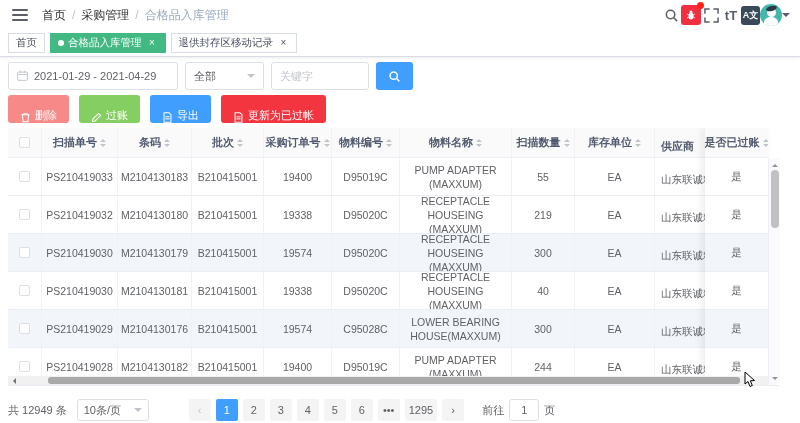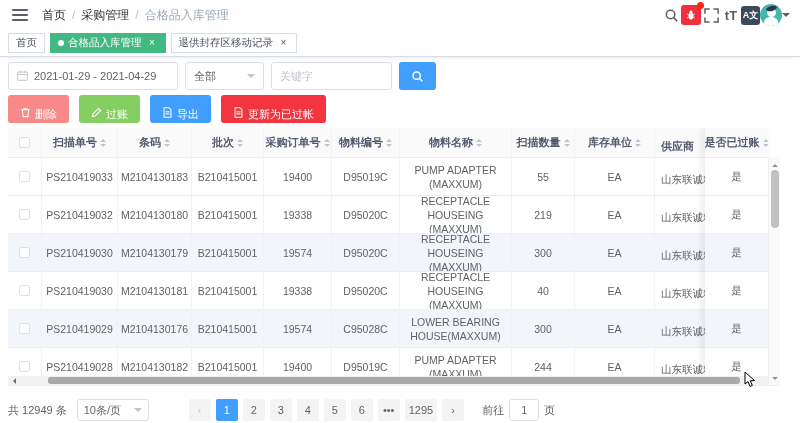--- a/index.html
+++ b/index.html
@@ -42,27 +42,27 @@
   .tag.active .close { color:#fff; }
   .tag:not(.active) .close { color:#495060; }
 
   
   #filters { position:absolute; top:62px; left:8px; display:flex; align-items:center; }
   .inp { height:28px; border:1px solid #dcdfe6; border-radius:3px; background:#fff; font-size:11px; color:#606266; }
   .date-input { width:170px; display:flex; align-items:center; padding:0 8px; gap:6px; }
   .cal-icon { color:#c0c4cc; font-size:11px; }
   .select-box { width:79px; margin-left:7px; display:flex; align-items:center; justify-content:space-between; padding:0 8px; cursor:pointer; }
   .chev { width:0; height:0; border:4px solid transparent; border-top-color:#c0c4cc; margin-top:4px; }
-  .kw-input { width:121px; margin-left:7px; padding:0 8px; outline:none; }
+  .kw-input { width:98px; margin-left:7px; padding:0 8px; outline:none; }
   .kw-input::placeholder { color:#c0c4cc; }
   .search-btn { width:37px; height:28px; margin-left:7px; background:#409eff; border:none; border-radius:3px; color:#fff; cursor:pointer; display:flex; align-items:center; justify-content:center; }
 
   
   #actions { position:absolute; top:95px; left:8px; display:flex; gap:10px; }
-  .abtn { height:28px; padding:12px 12px; border:none; border-radius:3px; color:#fff; font-size:11px; display:flex; align-items:flex-start; gap:4px; cursor:pointer; white-space:nowrap; }
+  .abtn { height:28px; padding:0 12px; border:none; border-radius:3px; color:#fff; font-size:11px; display:flex; align-items:flex-end; gap:4px; cursor:pointer; white-space:nowrap; }
   .abtn.del { background:#f78989; }
   .abtn.post { background:#85ce61; }
   .abtn.export { background:#409eff; }
   .abtn.update { background:#f2353f; }
 
   
   #tablewrap { position:absolute; top:128px; left:8px; width:772px; height:258px; overflow:hidden; border-bottom:1px solid #ebeef5; }
   .t-main { position:absolute; top:0; left:0; width:712px; }
   .t-header { display:flex; height:30px; background:#fafafa; border-bottom:1px solid #ebeef5; }
   .hcell { display:flex; align-items:center; justify-content:center; gap:3px; font-size:11px; color:#515a6e; font-weight:bold;

